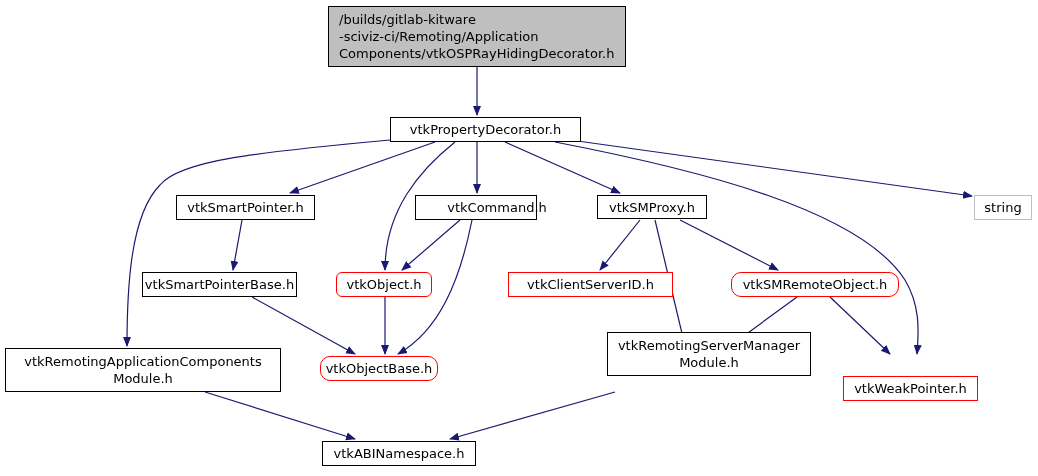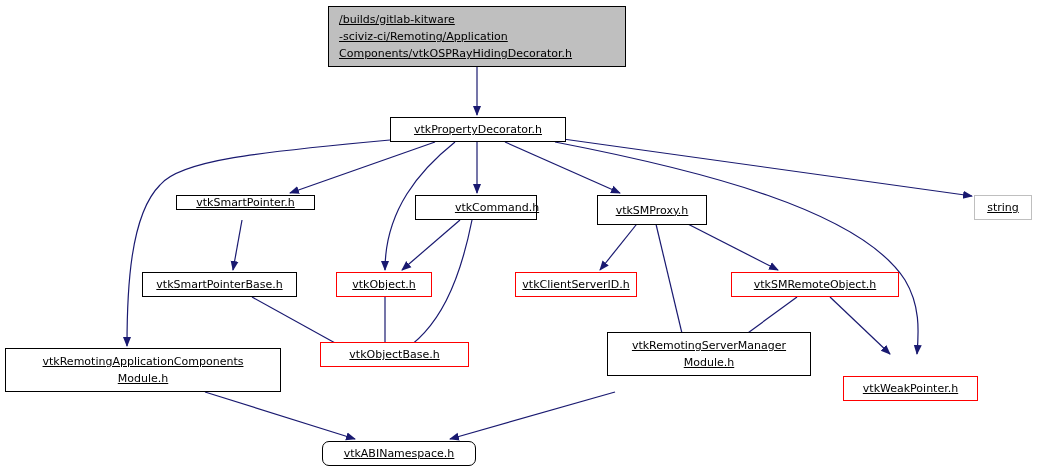--- a/index.html
+++ b/index.html
@@ -1,22 +1,22 @@
 <!DOCTYPE html>
 <html><head>
 <meta charset="utf-8">
 <style>
   html, body { margin: 0; padding: 0; background: #ffffff; }
   body { width: 1038px; height: 476px; position: relative; overflow: hidden;
          font-family: "DejaVu Sans", sans-serif; }
   svg.edges { position: absolute; left: 0; top: 0; }
   .node { position: absolute; box-sizing: border-box; background: #ffffff;
-          border: 1px solid #000000; font-size: 11px; color: #000000;
+          border: 1px solid #000000; font-size: 13px; color: #000000;
           display: flex; align-items: center; justify-content: center;
-          text-align: center; line-height: 17px; white-space: pre-line; cursor: pointer; text-decoration: underline; }
+          text-align: center; line-height: 17px; white-space: pre-line; cursor: pointer; }
   .node.root { background: #bfbfbf; border-color: #000; justify-content: flex-start;
                text-align: left; padding-left: 10px; }
   .node.red { border-color: #ff0000; }
   .node.gray { border-color: #bfbfbf; }
 </style>
 </head>
 <body>
 
 <svg class="edges" width="1038" height="476">
   <defs>
@@ -44,28 +44,28 @@
       <path d="M797,297 L730,346" fill="none" stroke="#191970" stroke-width="1.2" marker-end="url(#arrow)"></path>
       <path d="M830,297 L890,354" fill="none" stroke="#191970" stroke-width="1.2" marker-end="url(#arrow)"></path>
       <path d="M205,392 L355,439" fill="none" stroke="#191970" stroke-width="1.2" marker-end="url(#arrow)"></path>
       <path d="M615,392 L450,439" fill="none" stroke="#191970" stroke-width="1.2" marker-end="url(#arrow)"></path>
     </g>
 </svg>
 
 <div class="node root" style="left:328px;top:6px;width:298px;height:61px;">/builds/gitlab-kitware
 -sciviz-ci/Remoting/Application
 Components/vtkOSPRayHidingDecorator.h</div>
-<div class="node" style="left:390px;top:117px;width:176px;height:25px;">vtkPropertyDecorator.h</div>
-<div class="node" style="left:176px;top:195px;width:139px;height:15px;">vtkSmartPointer.h</div>
+<div class="node" style="left:390px;top:117px;width:191px;height:25px;">vtkPropertyDecorator.h</div>
+<div class="node" style="left:176px;top:195px;width:139px;height:25px;">vtkSmartPointer.h</div>
 <div class="node" style="left:415px;top:195px;width:122px;height:25px;padding-left:42px;">vtkCommand.h</div>
-<div class="node" style="left:597px;top:195px;width:110px;height:30px;">vtkSMProxy.h</div>
+<div class="node" style="left:597px;top:195px;width:110px;height:24px;">vtkSMProxy.h</div>
 <div class="node gray" style="left:974px;top:195px;width:58px;height:25px;">string</div>
 <div class="node" style="left:142px;top:272px;width:155px;height:25px;">vtkSmartPointerBase.h</div>
-<div class="node red" style="left:336px;top:272px;width:96px;height:25px;">vtkObject.h</div>
-<div class="node red" style="left:508px;top:272px;width:122px;height:25px;margin-left:7px;">vtkClientServerID.h</div>
-<div class="node red" style="left:731px;top:272px;width:168px;height:25px;">vtkSMRemoteObject.h</div>
+<div class="node red" style="left:336px;top:272px;width:96px;height:25px;border-radius:6px;">vtkObject.h</div>
+<div class="node red" style="left:508px;top:272px;width:165px;height:25px;">vtkClientServerID.h</div>
+<div class="node red" style="left:731px;top:272px;width:168px;height:25px;border-radius:10px;">vtkSMRemoteObject.h</div>
 <div class="node" style="left:5px;top:348px;width:276px;height:44px;">vtkRemotingApplicationComponents
 Module.h</div>
-<div class="node red" style="left:320px;top:342px;width:149px;height:25px;">vtkObjectBase.h</div>
+<div class="node red" style="left:320px;top:356px;width:118px;height:25px;border-radius:10px;">vtkObjectBase.h</div>
 <div class="node" style="left:592px;top:332px;width:204px;height:44px;margin-left:15px;">vtkRemotingServerManager
 Module.h</div>
 <div class="node red" style="left:843px;top:376px;width:135px;height:25px;">vtkWeakPointer.h</div>
-<div class="node" style="left:322px;top:441px;width:154px;height:25px;border-radius:7px;">vtkABINamespace.h</div>
+<div class="node" style="left:322px;top:441px;width:154px;height:25px;">vtkABINamespace.h</div>
 
 </body></html>

